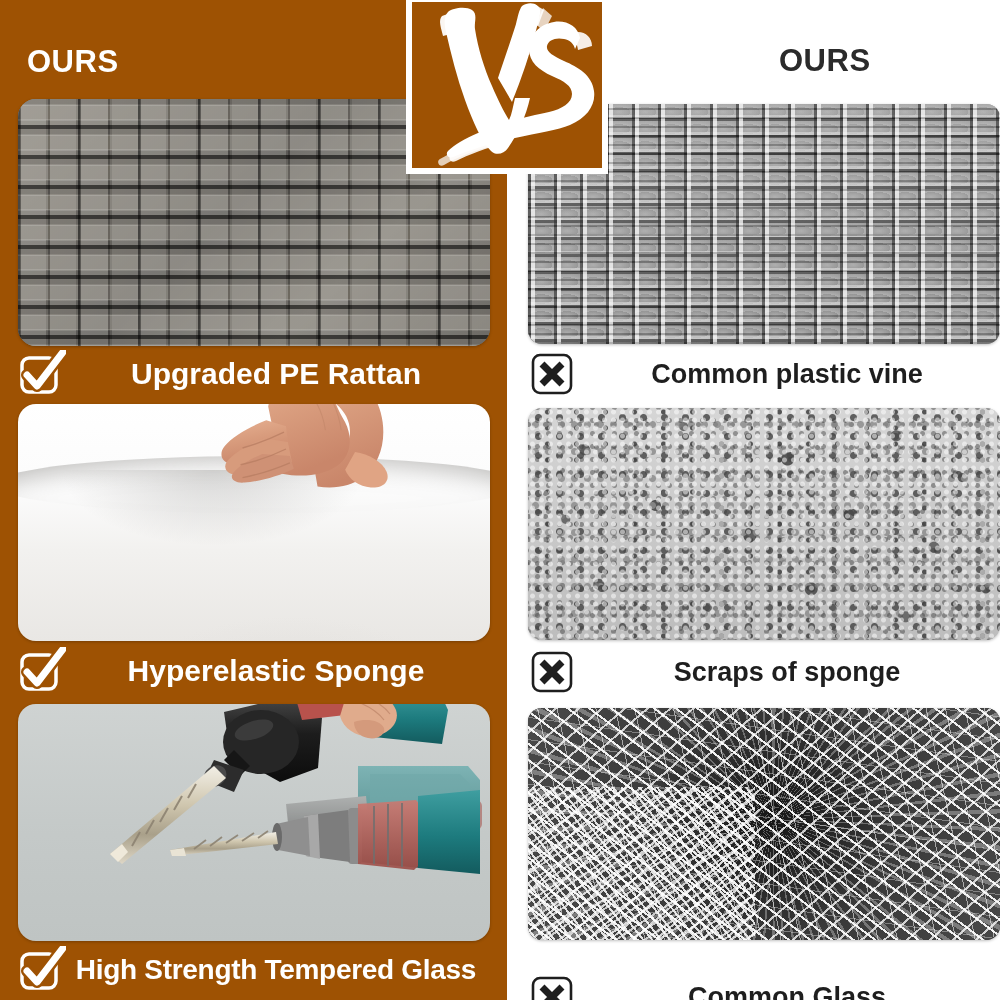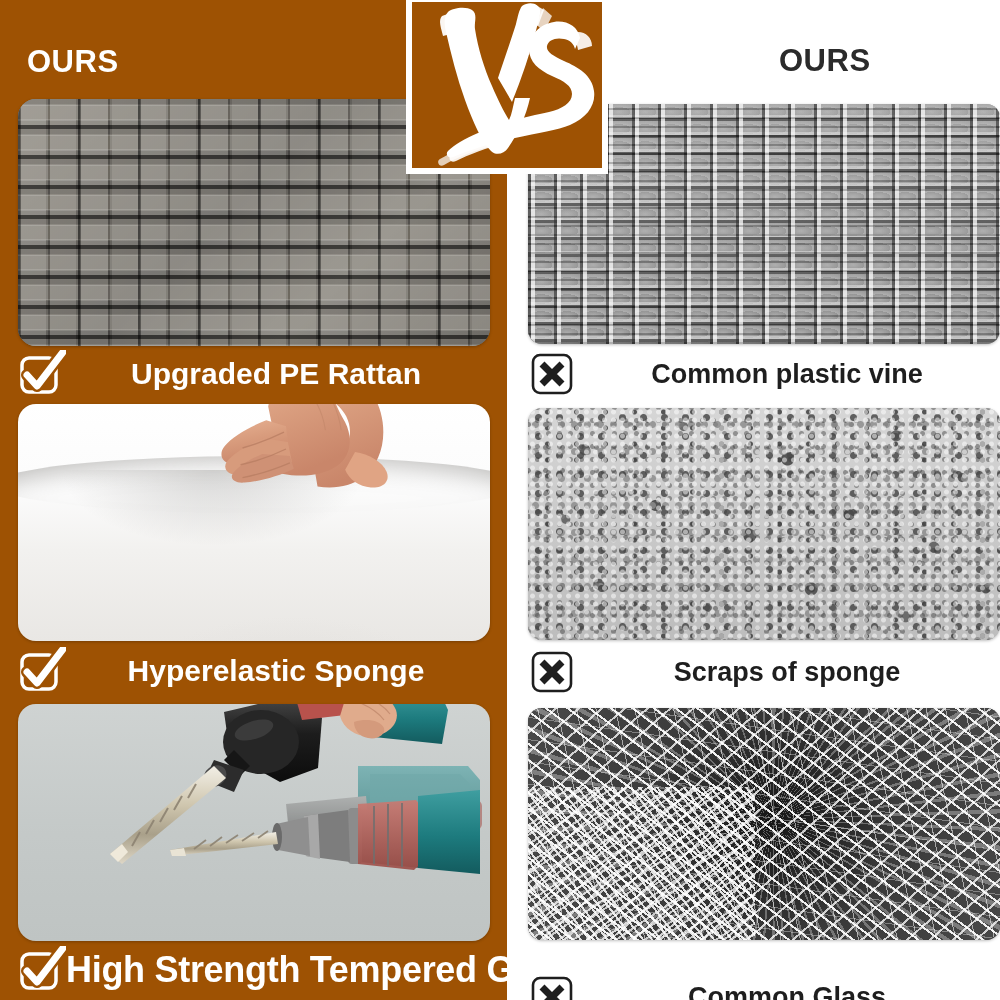--- a/index.html
+++ b/index.html
@@ -257,21 +257,21 @@
 
   .lbl{
     flex:1 1 auto;
     text-align:center;
     font-weight:bold;
     white-space:nowrap;
     line-height:1;
   }
   .lbl-ours{ color:#ffffff; font-size:30px; padding-right:4px; }
   .lbl-other{ color:#1e1e1e; font-size:27px; padding-right:2px; }
-  .lbl-ours.wide{ font-size:36px; letter-spacing:-.3px; }
+  .lbl-ours.wide{ font-size:28px; letter-spacing:-.3px; }
 </style>
 </head>
 <body>
 
 <div id="stage">
 
   <div class="panel-ours"></div>
 
   <div class="panel-other"></div>
 

